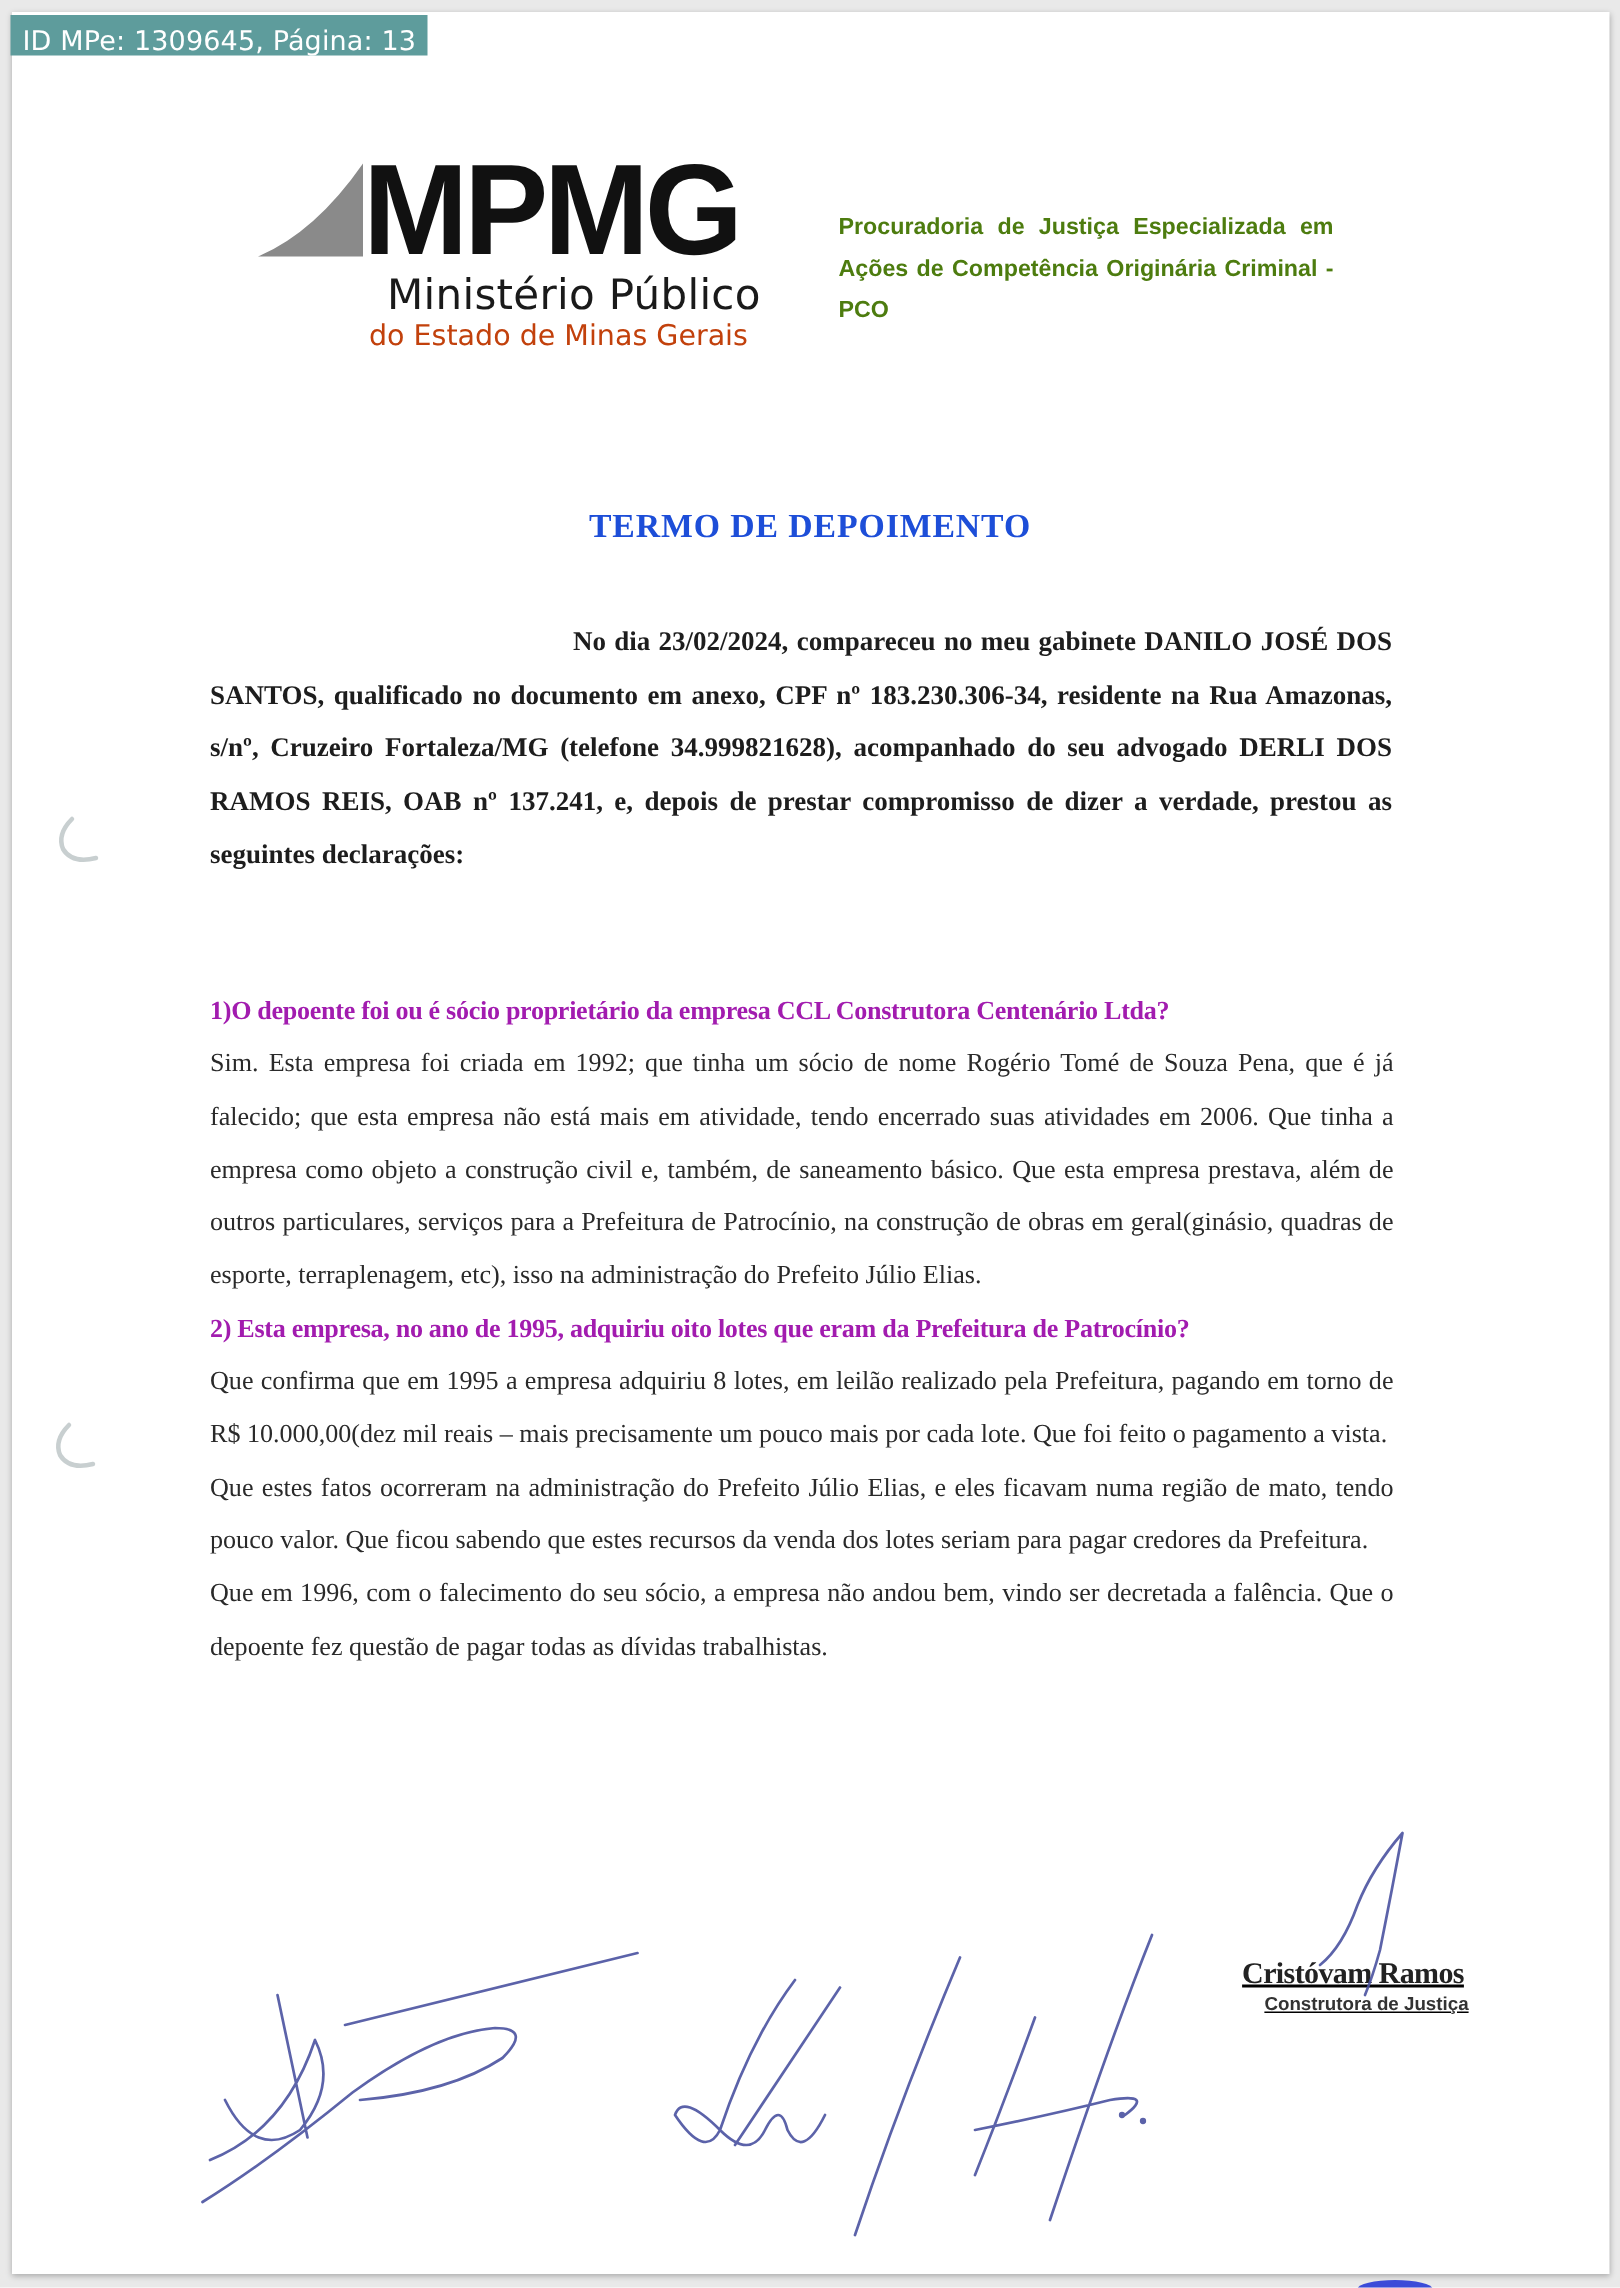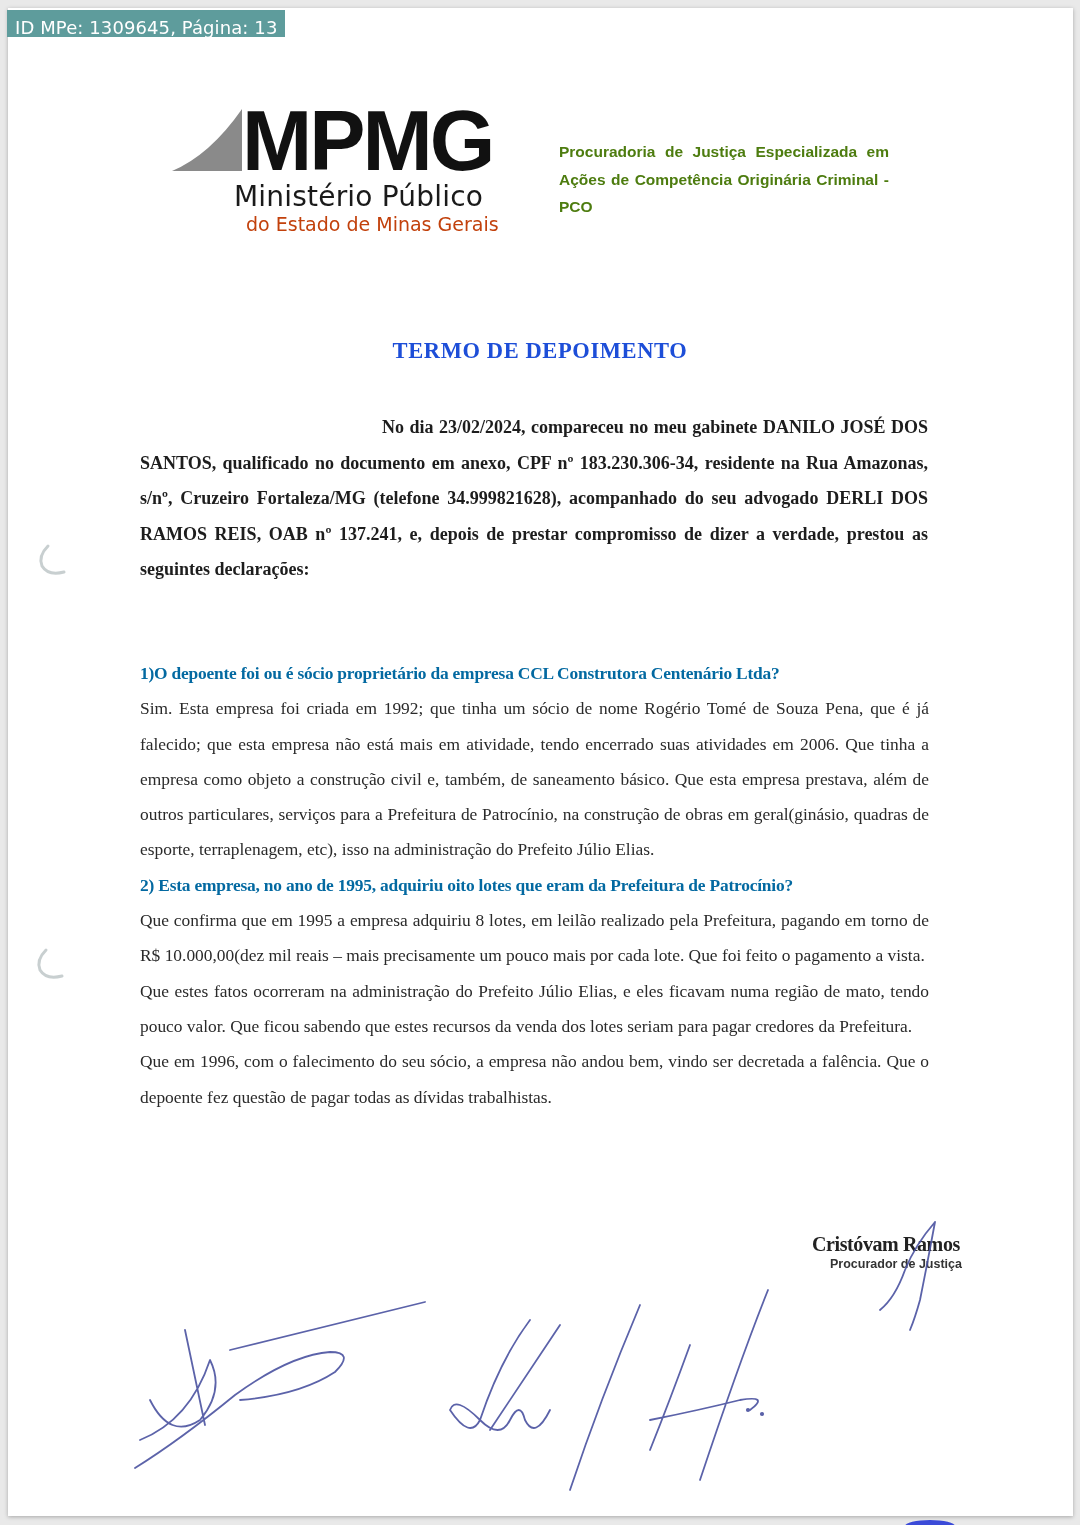--- a/index.html
+++ b/index.html
@@ -17,21 +17,21 @@
       font-size:18px; line-height:35px; letter-spacing:0.1px;
     }
     .logo { position:absolute; left:170px; top:105px; width:360px; height:135px; }
     .logo-tri { position:absolute; left:0; top:0; }
     .logo-mpmg {
       position:absolute; left:72px; top:-8px; font-family:"Liberation Sans", sans-serif;
       font-weight:bold; font-size:86px; letter-spacing:-3px; color:#111; line-height:1;
       transform:scaleX(0.98); transform-origin:left top;
     }
     .logo-mp {
-      position:absolute; left:64px; top:78px; font-family:"DejaVu Sans", sans-serif;
+      position:absolute; left:88px; top:78px; font-family:"DejaVu Sans", sans-serif;
       font-size:28px; color:#1a1a1a; letter-spacing:0.2px; line-height:1;
     }
     .logo-estado {
       position:absolute; left:76px; top:110px; font-family:"DejaVu Sans", sans-serif;
       font-size:19px; color:#c2410c; line-height:1;
     }
     .org {
       position:absolute; left:559px; top:138px; width:330px;
       font-family:"Liberation Sans", sans-serif; font-weight:bold; font-size:15.5px;
       color:#4d7c0f; line-height:27.5px; text-align:justify; text-align-last:left;
@@ -46,23 +46,23 @@
       font-family:"Liberation Serif", serif; font-weight:bold; font-size:18px;
       line-height:35.5px; color:#1d1d1d; text-align:justify;
     }
     .intro p { margin:0; text-indent:242px; }
     .body-text {
       position:absolute; left:140px; top:656px; width:789px;
       font-family:"Liberation Serif", serif; font-size:17.4px; line-height:35.3px;
       color:#2a2a2a;
     }
     .body-text p { margin:0; text-align:justify; }
-    .body-text .q { font-weight:bold; color:#0369a1; letter-spacing:-0.2px; }
+    .body-text .q { font-weight:bold; color:#a21caf; letter-spacing:-0.2px; }
     .sig-block {
-      position:absolute; left:812px; top:1232px; width:180px; text-align:left;
+      position:absolute; left:812px; top:1304px; width:180px; text-align:center;text-decoration:underline;
     }
     .sig-name {
       font-family:"Liberation Serif", serif; font-weight:bold; font-size:20px; color:#222;
       letter-spacing:-0.4px; line-height:24px;
     }
     .sig-role {
       font-family:"Liberation Sans", sans-serif; font-weight:bold; font-size:12.5px;
       color:#333; margin-left:18px; line-height:16px;
     }
     .hole { position:absolute; }
@@ -97,21 +97,21 @@
   <p class="q">1)O depoente foi ou é sócio proprietário da empresa CCL Construtora Centenário Ltda?</p>
   <p>Sim. Esta empresa foi criada em 1992; que tinha um sócio de nome Rogério Tomé de Souza Pena, que é já falecido; que esta empresa não está mais em atividade, tendo encerrado suas atividades em 2006. Que tinha a empresa como objeto a construção civil e, também, de saneamento básico. Que esta empresa prestava, além de outros particulares,  serviços para a Prefeitura de Patrocínio, na construção de obras em geral(ginásio, quadras de esporte, terraplenagem, etc), isso na administração do Prefeito Júlio Elias.</p>
   <p class="q">2) Esta empresa, no ano de 1995, adquiriu oito lotes que eram da Prefeitura de Patrocínio?</p>
   <p>Que confirma que em 1995 a empresa adquiriu 8 lotes, em leilão realizado pela Prefeitura, pagando em torno de R$ 10.000,00(dez mil reais – mais precisamente um pouco mais por cada lote. Que foi feito o pagamento a vista.</p>
   <p>Que estes fatos ocorreram na administração do Prefeito Júlio Elias, e eles ficavam numa região de mato, tendo pouco valor. Que ficou sabendo que estes recursos da venda dos lotes seriam para pagar credores da Prefeitura.</p>
   <p>Que em 1996, com o falecimento do seu sócio, a empresa não andou bem, vindo ser decretada a falência. Que o depoente fez questão de pagar todas as dívidas trabalhistas.</p>
 </div>
 
 <div class="sig-block">
   <div class="sig-name">Cristóvam Ramos</div>
-  <div class="sig-role">Procurador de Justiça</div>
+  <div class="sig-role">Construtora de Justiça</div>
 </div>
 
 <svg class="hole" style="left:34px;top:542px" width="36" height="36" viewBox="0 0 36 36">
   <path d="M14 4 Q4 14 8 24 Q14 34 30 30" fill="none" stroke="#c8cfd0" stroke-width="3" stroke-linecap="round"></path>
 </svg>
 <svg class="hole" style="left:32px;top:946px" width="36" height="36" viewBox="0 0 36 36">
   <path d="M14 4 Q4 14 8 24 Q14 34 30 30" fill="none" stroke="#c8cfd0" stroke-width="3" stroke-linecap="round"></path>
 </svg>
 
 <svg class="signatures" viewBox="0 0 1080 1525">

